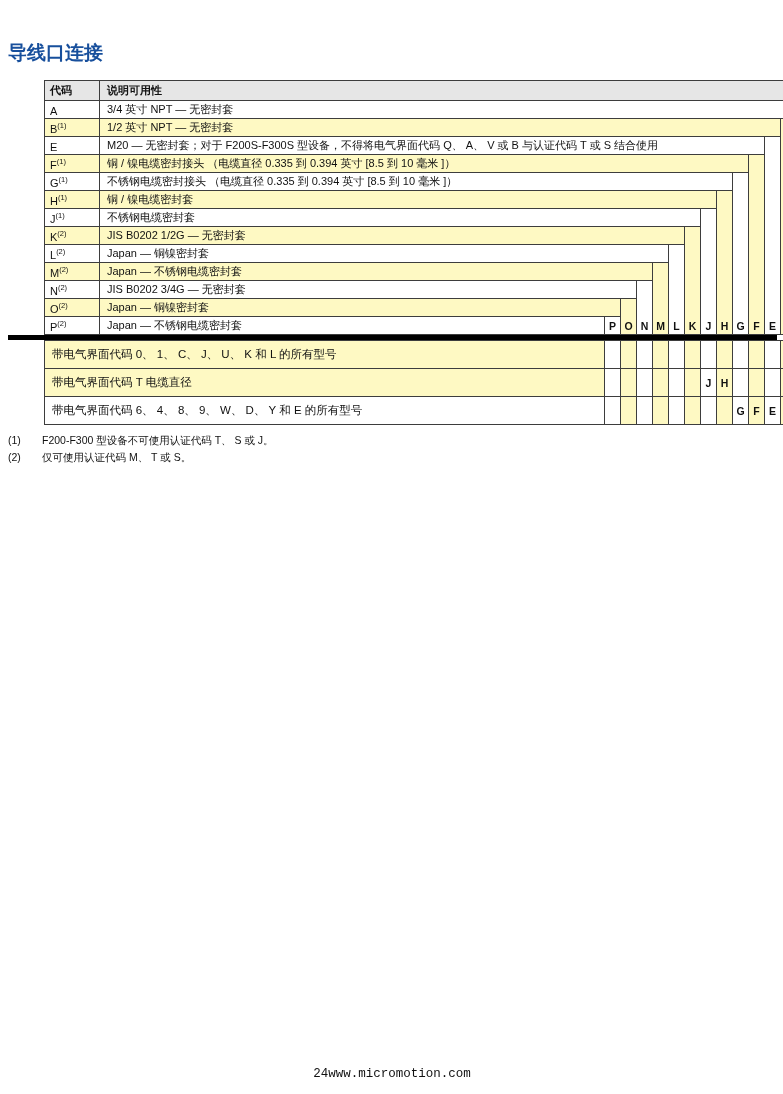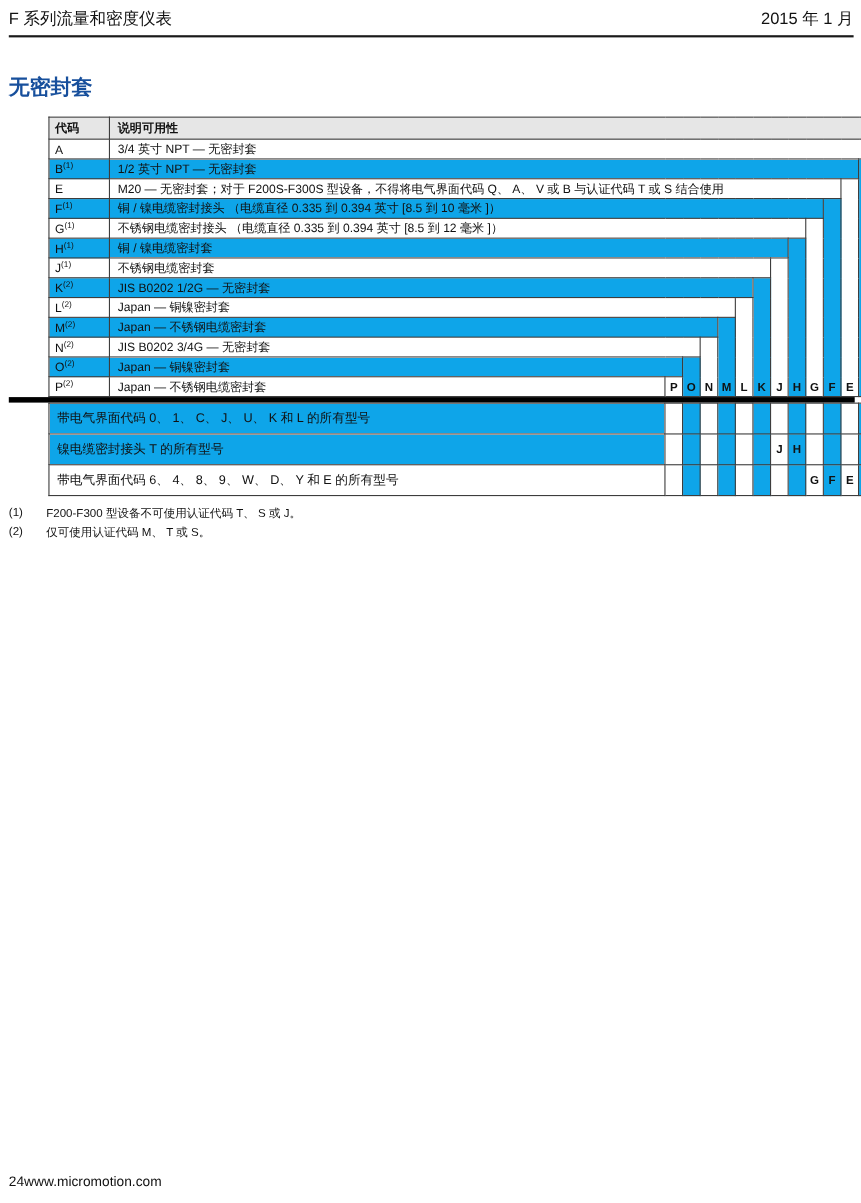--- a/index.html
+++ b/index.html
@@ -33,54 +33,51 @@
   .t-upper td { height: 18px; }
   .t-upper .code { padding: 1px 5px; white-space: nowrap; }
   .t-upper .code sup { font-size: 7.5px; vertical-align: super; }
   .t-upper .desc { padding: 1px 7px; white-space: nowrap; overflow: hidden; }
 
   .th { font-weight: bold; background: #e6e6e6; }
   .th-flex { display: flex; justify-content: flex-start; padding: 2px 7px; font-weight: bold; }
   .th-code { padding: 2px 5px; }
 
   .rw { background: #ffffff; }
-  .rg { background: #0ea5e9; }
+  .rg { background: #fef9c3; }
 
   td.chan { vertical-align: bottom; text-align: center; padding: 0 0 2px 0; }
   .chl { display: block; font-weight: bold; font-size: 10.5px; }
 
   .thick-bar { width: 769px; height: 5px; background: #000; }
 
   .t-lower td { height: 28px; }
   .t-lower .adesc { padding: 2px 7px; white-space: nowrap; overflow: hidden; font-size: 11.5px; }
   .t-lower .mcell { text-align: center; font-weight: bold; font-size: 10.5px; }
 
   
   .footnotes { margin-top: 9px; font-size: 10.5px; }
   .fn-line { display: flex; margin-bottom: 3px; }
   .fn-label { width: 34px; flex: 0 0 34px; }
 
   
   .page-footer {
     position: absolute; left: 8px; right: 7px; bottom: 13px;
-    display: flex; justify-content: flex-start; align-items: baseline;
+    display: flex; justify-content: center; align-items: baseline;
     font-size: 12.5px;
+    font-family: Liberation Mono, monospace;
   }
 </style>
 </head>
 <body>
 
 <div class="page">
 
-  <div class="page-header">
-    <span>F 系列流量和密度仪表</span>
-    <span>2015 年 1 月</span>
-  </div>
-
-  <div class="section-title">无密封套</div>
+
+  <div class="section-title">导线口连接</div>
 
   <table class="t-upper">
     <colgroup>
       <col style="width:55px">
         <col>
       <col style="width:16px">
         <col style="width:16px">
         <col style="width:16px">
         <col style="width:16px">
       <col style="width:16px">
@@ -126,21 +123,21 @@
     </tr>
     <tr>
       <td class="code rg"><span>F</span><sup>(1)</sup></td>
       <td class="desc rg" colspan="10">铜 / 镍电缆密封接头 （电缆直径 0.335 到 0.394 英寸 [8.5 到 10 毫米 ]）</td>
       <td class="chan rg" rowspan="10">
             <span class="chl">F</span>
           </td>
     </tr>
     <tr>
       <td class="code rw"><span>G</span><sup>(1)</sup></td>
-      <td class="desc rw" colspan="9">不锈钢电缆密封接头 （电缆直径 0.335 到 0.394 英寸 [8.5 到 12 毫米 ]）</td>
+      <td class="desc rw" colspan="9">不锈钢电缆密封接头 （电缆直径 0.335 到 0.394 英寸 [8.5 到 10 毫米 ]）</td>
       <td class="chan rw" rowspan="9">
             <span class="chl">G</span>
           </td>
     </tr>
     <tr>
       <td class="code rg"><span>H</span><sup>(1)</sup></td>
       <td class="desc rg" colspan="8">铜 / 镍电缆密封套</td>
       <td class="chan rg" rowspan="8">
             <span class="chl">H</span>
           </td>
@@ -228,21 +225,21 @@
       <td class="mcell rg"></td>
       <td class="mcell rw"></td>
       <td class="mcell rg"></td>
       <td class="mcell rw"></td>
       <td class="mcell rg"></td>
       <td class="mcell rw"></td>
       <td class="mcell rg"></td>
       <td class="mcell rw">A</td>
     </tr>
     <tr>
-      <td class="adesc rg" colspan="2">镍电缆密封接头 T 的所有型号</td>
+      <td class="adesc rg" colspan="2">带电气界面代码 T 电缆直径</td>
       <td class="mcell rw"></td>
       <td class="mcell rg"></td>
       <td class="mcell rw"></td>
       <td class="mcell rg"></td>
       <td class="mcell rw"></td>
       <td class="mcell rg"></td>
       <td class="mcell rw">J</td>
       <td class="mcell rg">H</td>
       <td class="mcell rw"></td>
       <td class="mcell rg"></td>

